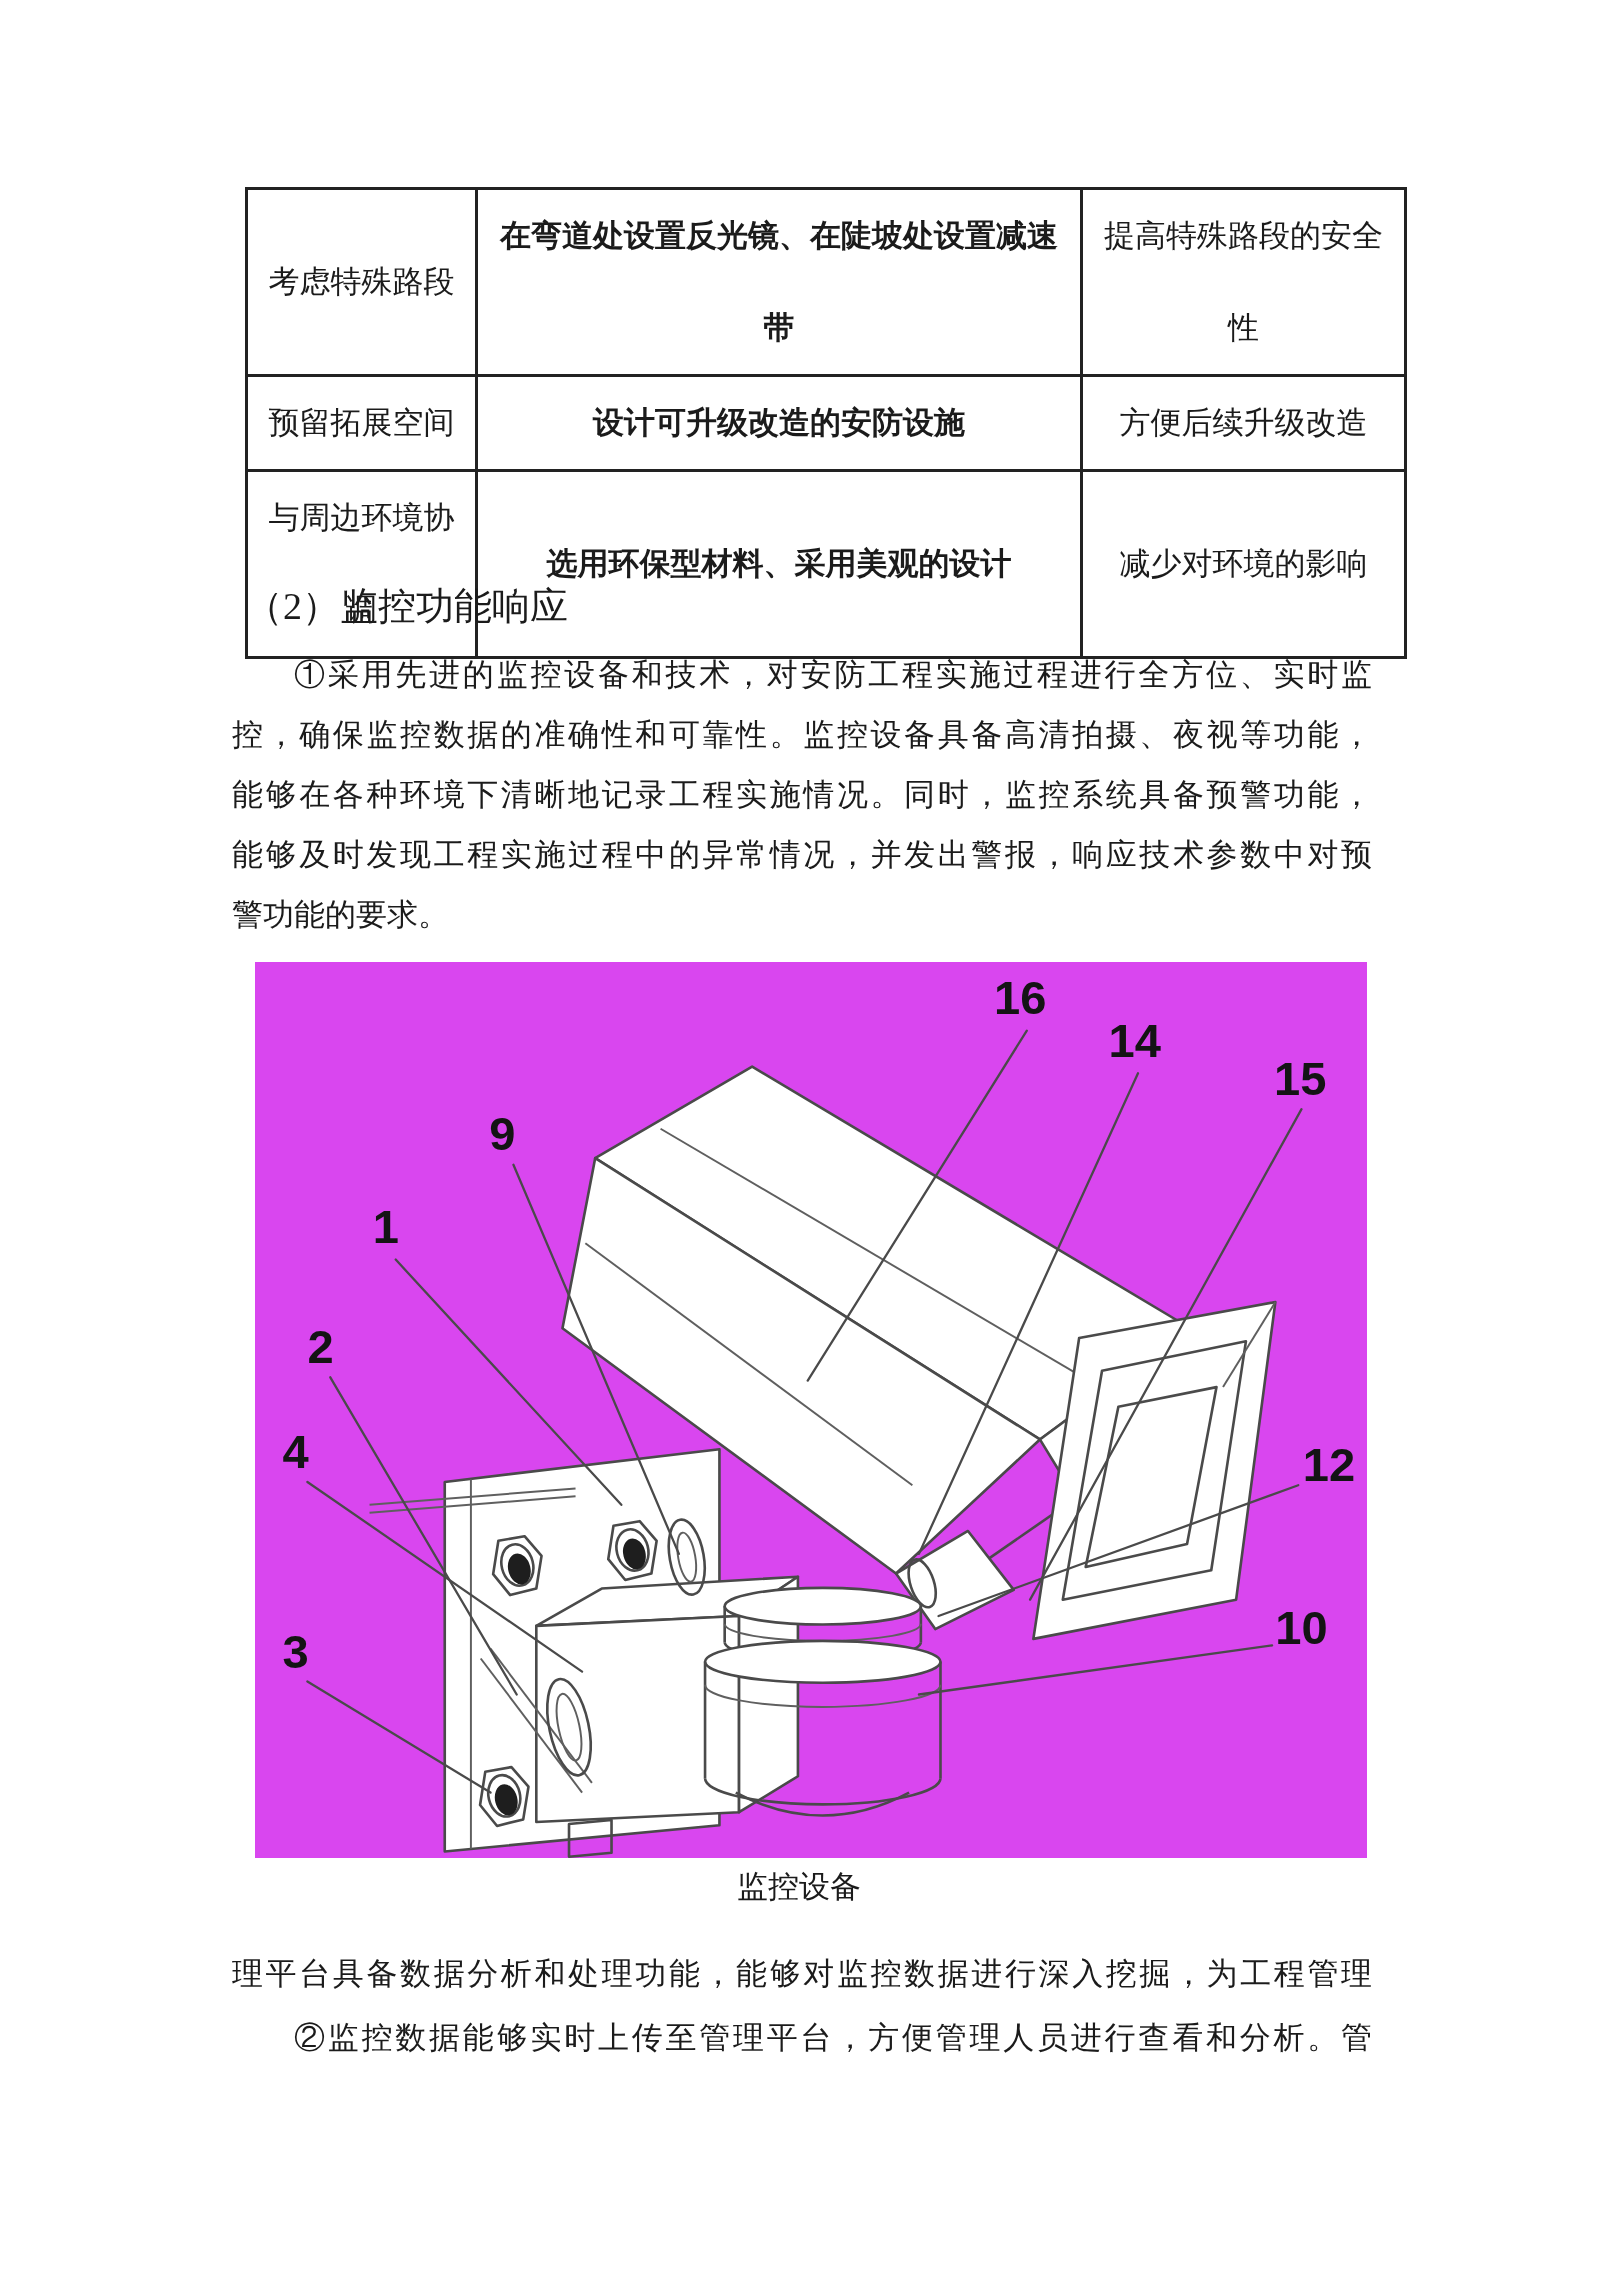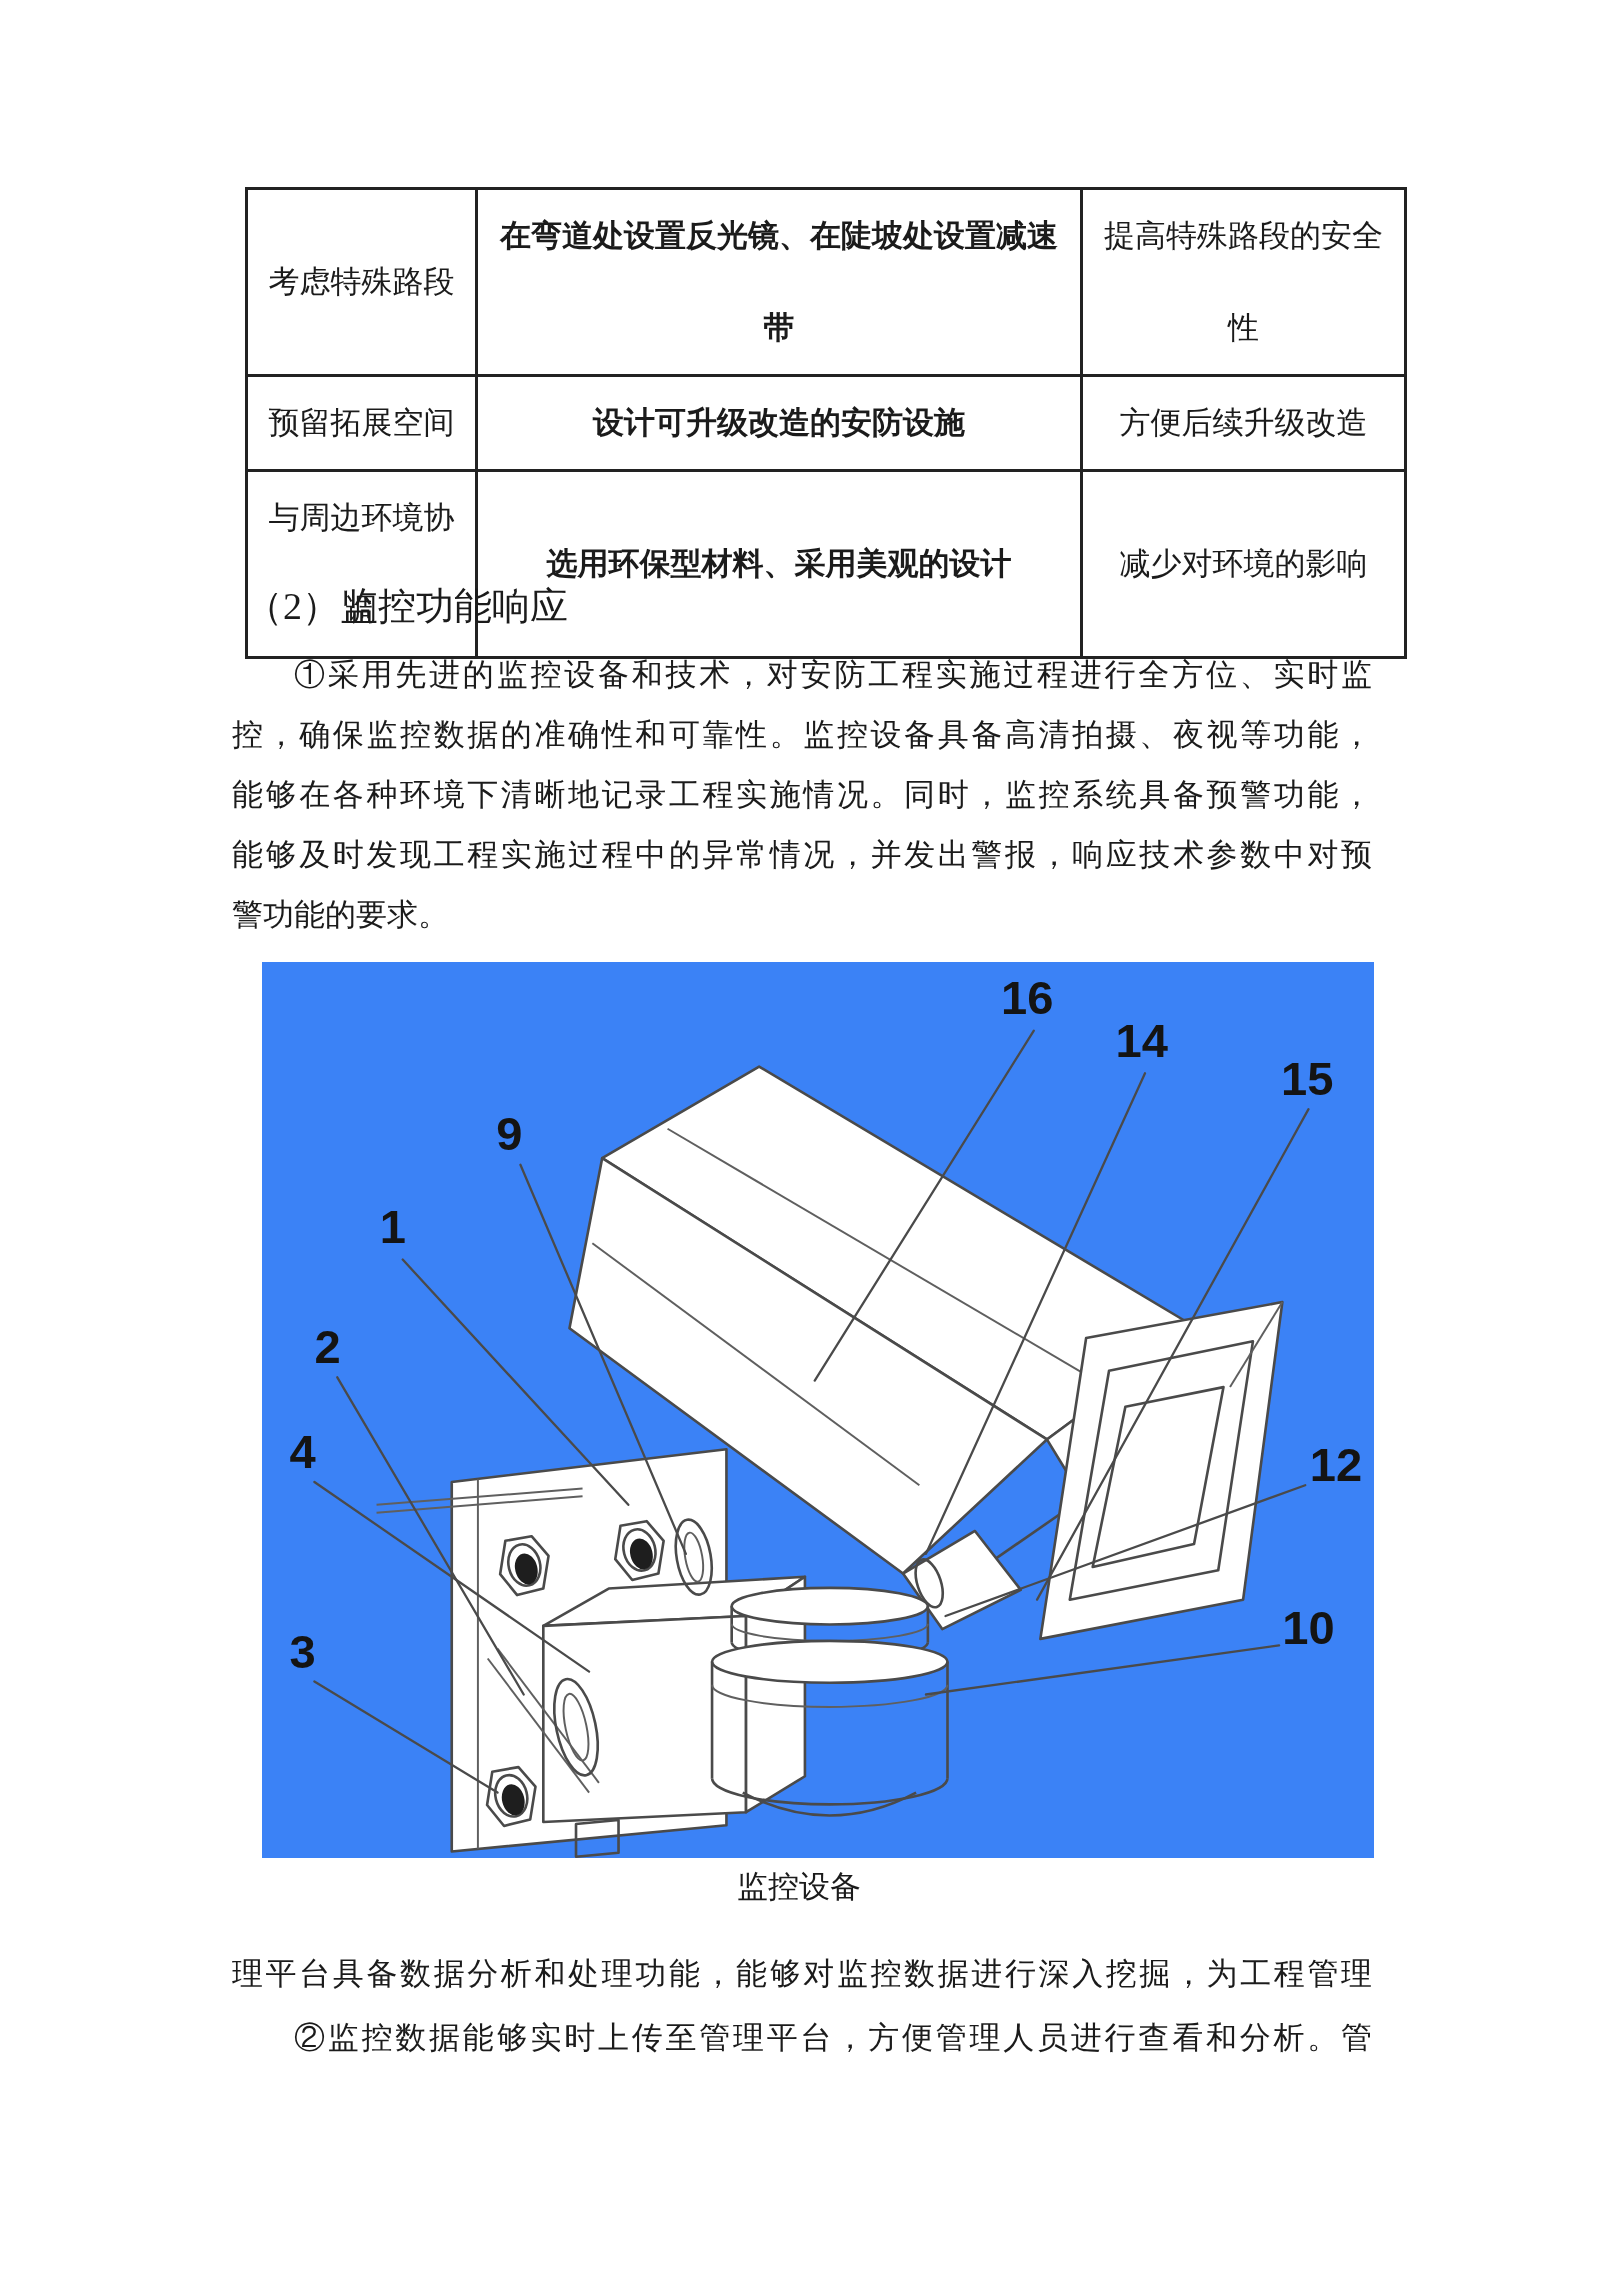--- a/index.html
+++ b/index.html
@@ -44,23 +44,23 @@
     text-align:justify;text-align-last:justify;
     white-space:nowrap;
   }
   .para .ln.first{text-indent:62px;}
   .para .ln.last{text-align:left;text-align-last:left;}
   #para1{top:645px;}
   #para2{top:1942px;}
   #para2 .ln{height:64px;line-height:64px;}
   
   .figure{
-    position:absolute;left:262px;top:962px;
+    position:absolute;left:255px;top:962px;
     width:1112px;height:896px;
-    background:#3b82f6;
+    background:#d946ef;
   }
   .figure svg{display:block;width:1112px;height:896px;}
   .fig-caption{
     position:absolute;left:243px;top:1866px;width:1112px;
     text-align:center;font-size:31px;line-height:42px;
   }
   
   .ol{fill:#ffffff;stroke:#4a4a4a;stroke-width:4;stroke-linejoin:round;}
   .ol2{fill:none;stroke:#4a4a4a;stroke-width:4;stroke-linejoin:round;}
   .thin{fill:none;stroke:#5f5f5f;stroke-width:3;}

